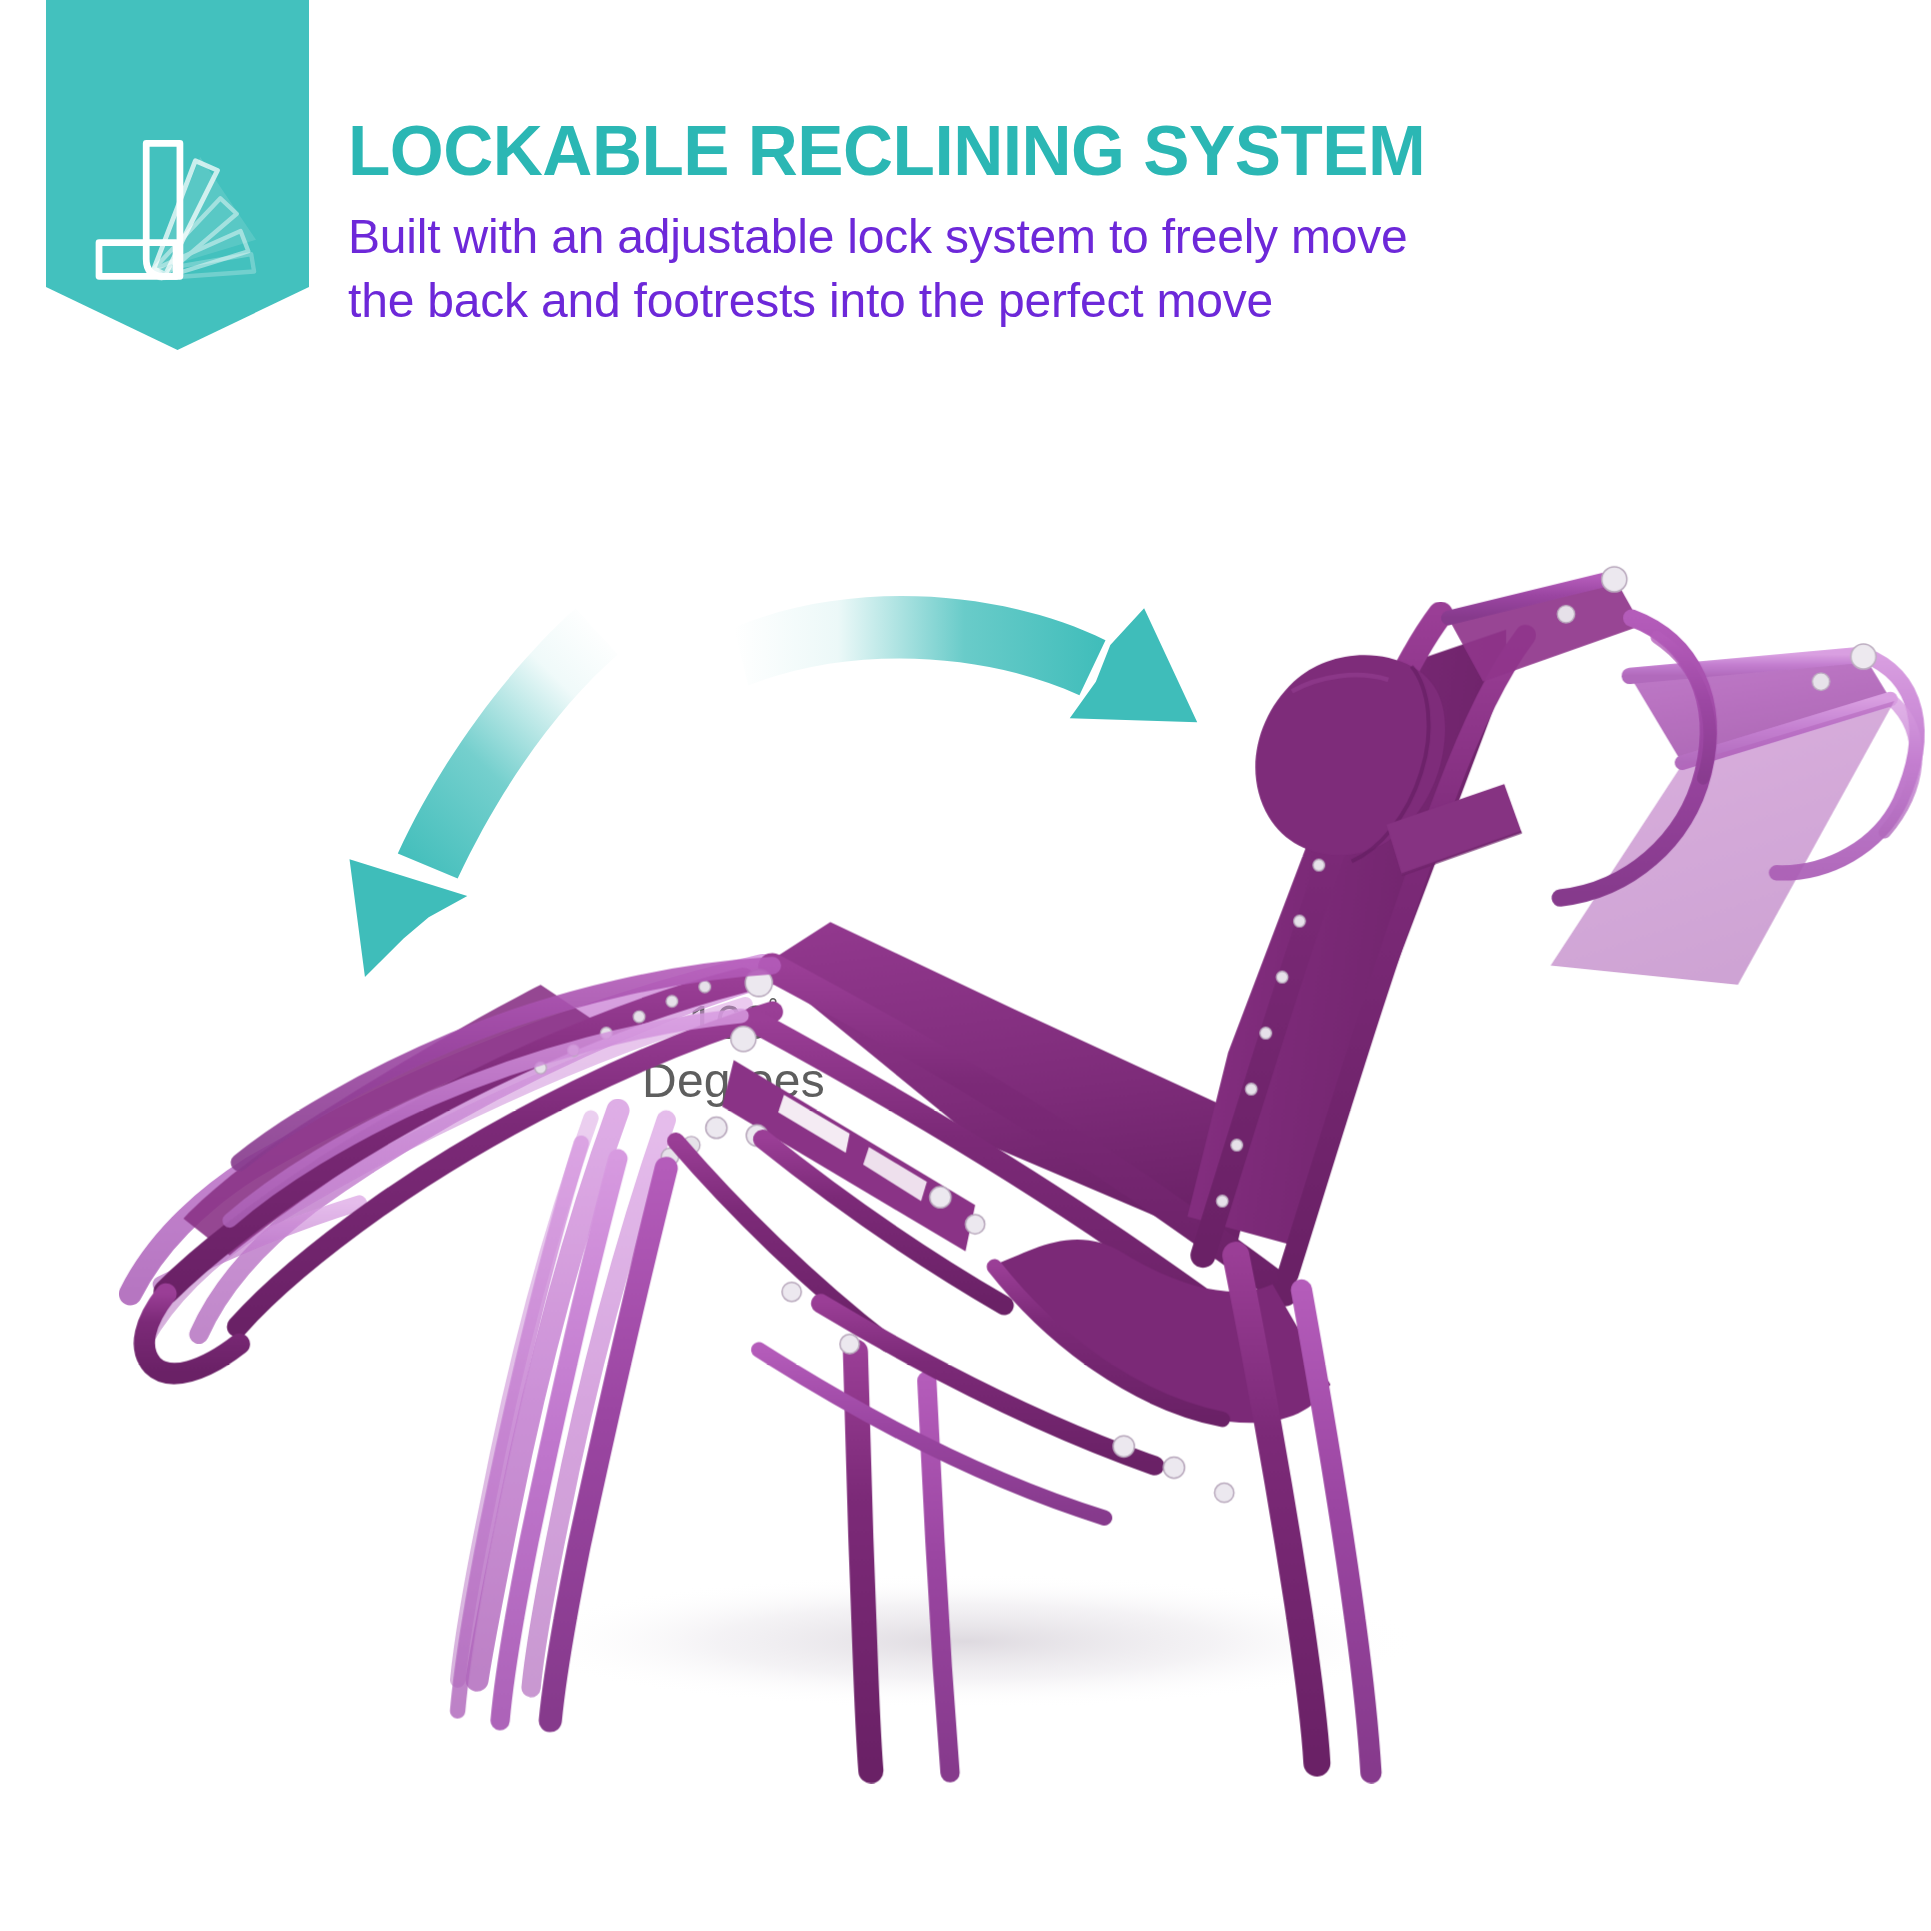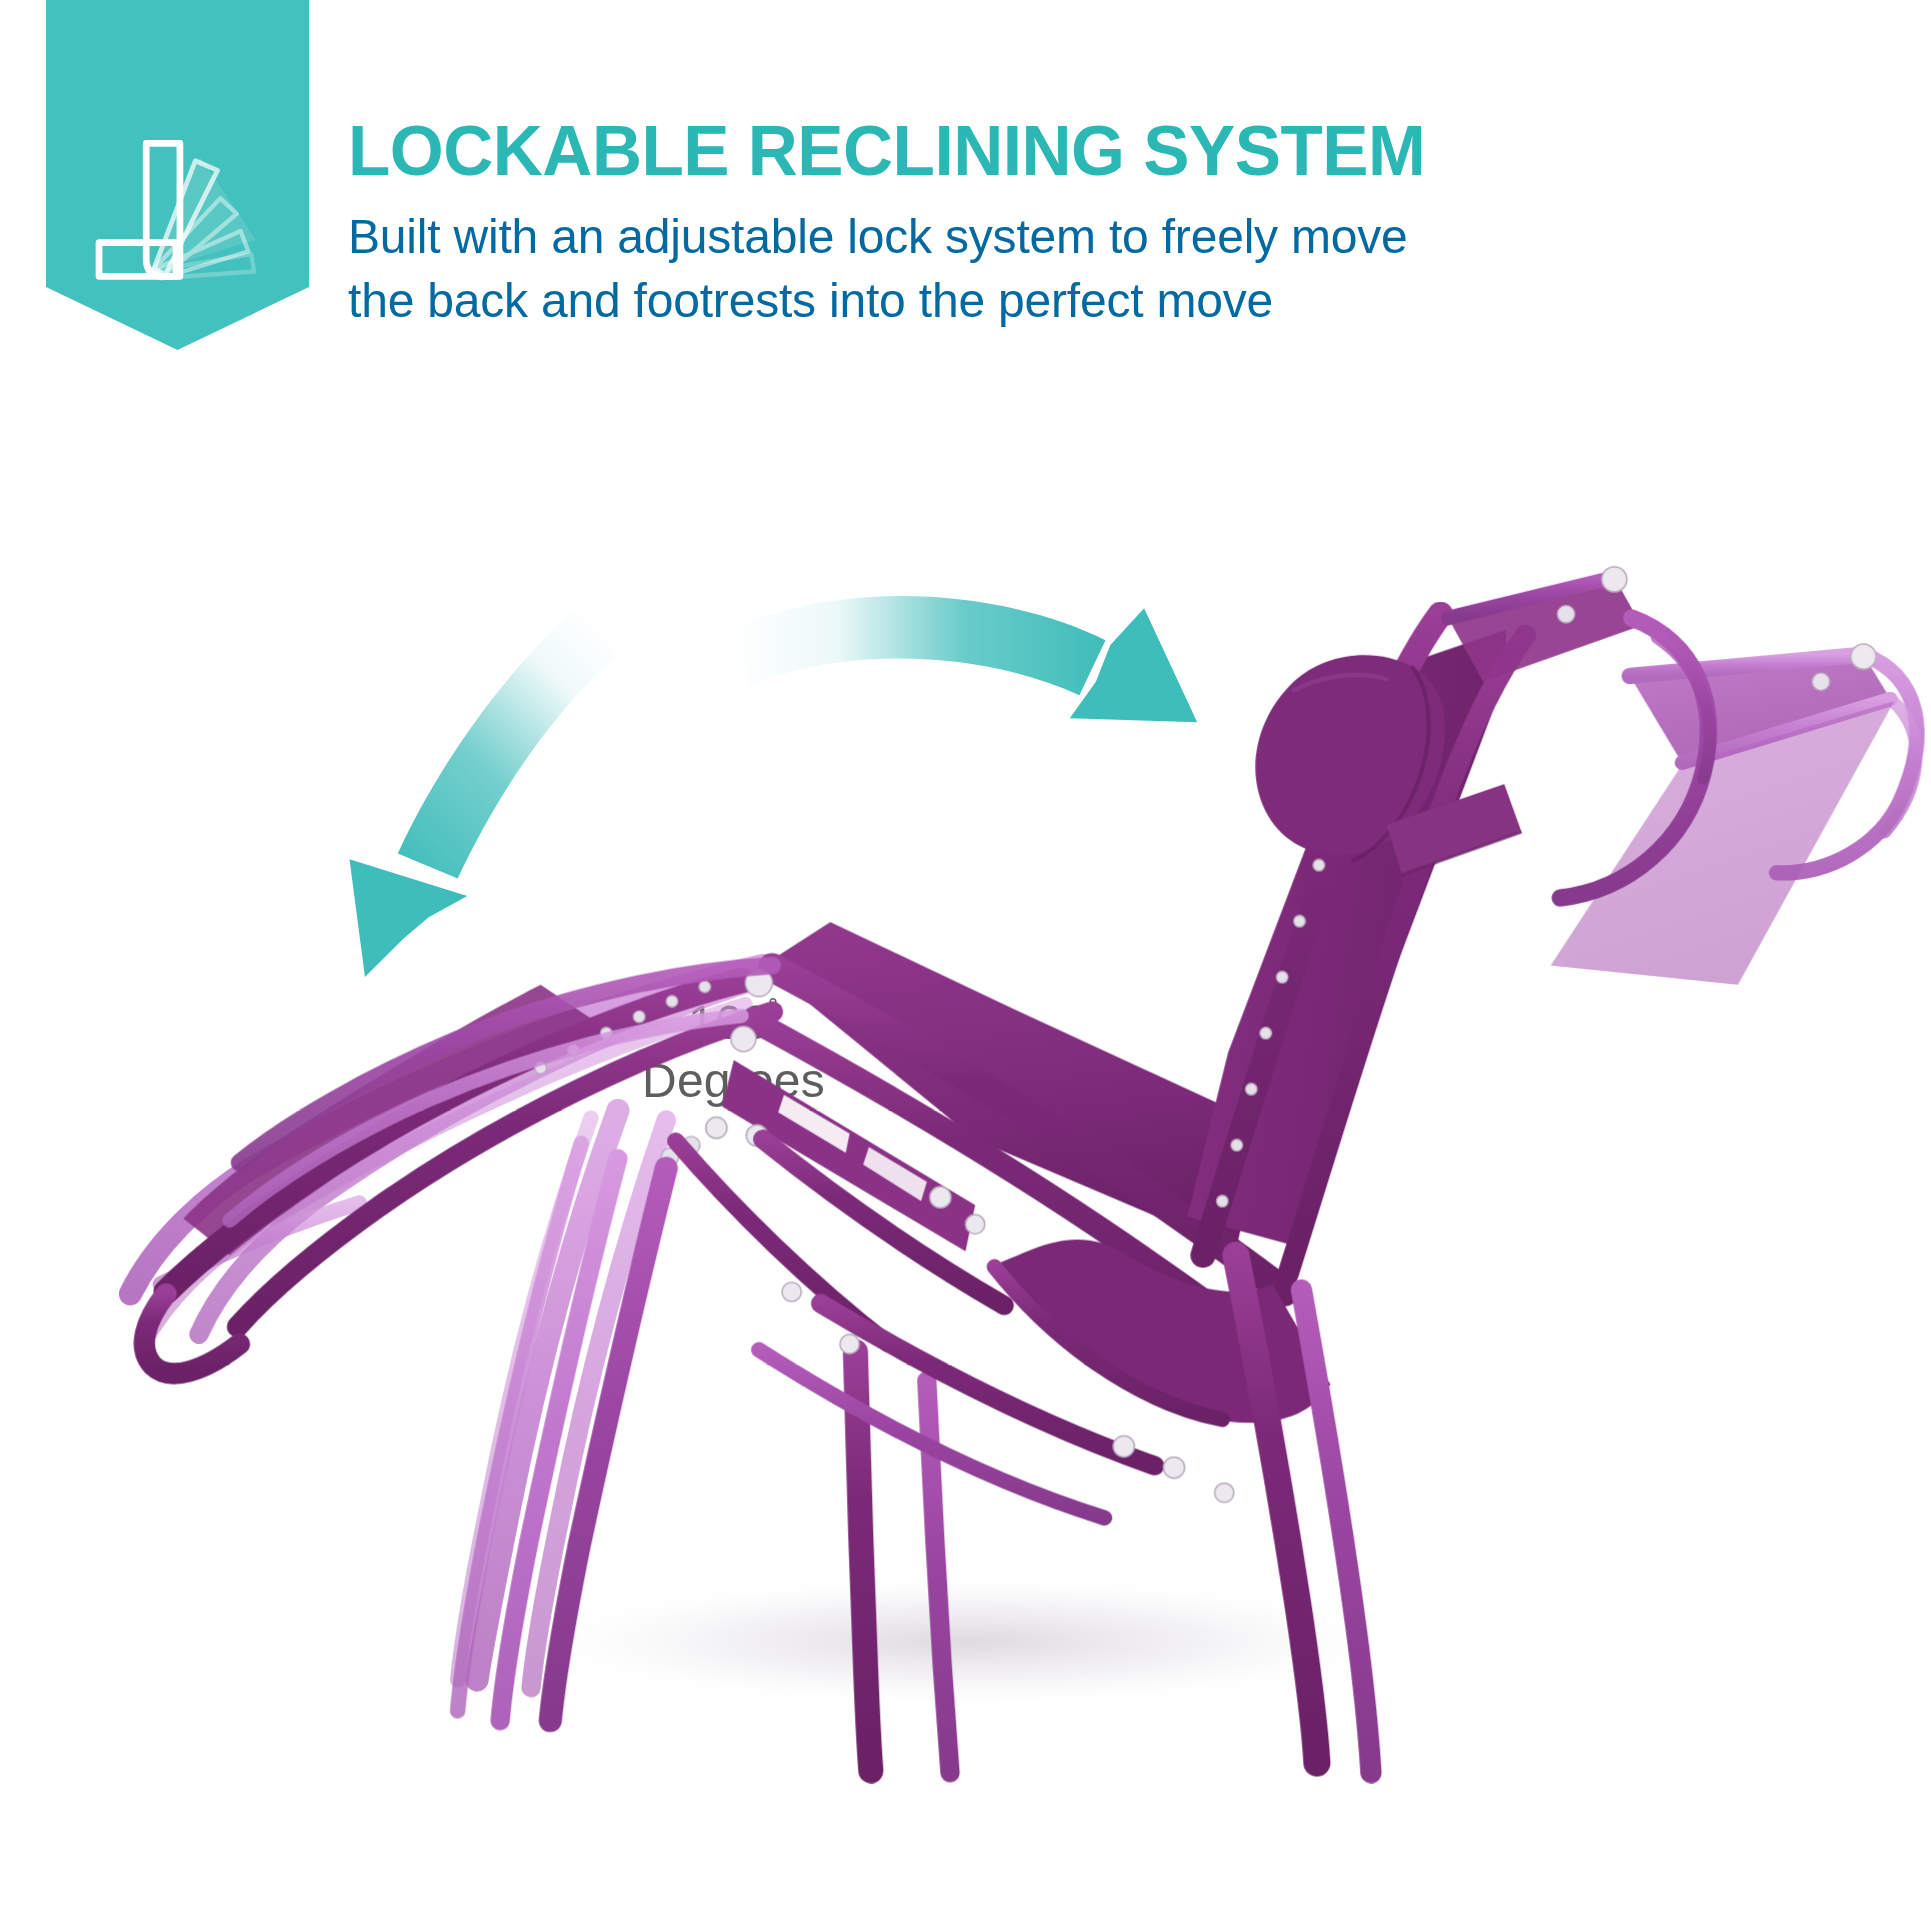--- a/index.html
+++ b/index.html
@@ -59,21 +59,21 @@
     white-space: nowrap;
     transform: scaleX(0.99);
     transform-origin: left center;
   }
 
   #subtitle {
     position: absolute;
     left: 348px;
     top: 205px;
     width: 1583px;
-    color: #0369a1;
+    color: #6d28d9;
     font-size: 48px;
     font-weight: 300;
     line-height: 1.33;
     letter-spacing: -0.2px;
   }
   #subtitle .line { display: block; white-space: nowrap; }
 
   
   #stage {
     position: absolute;

